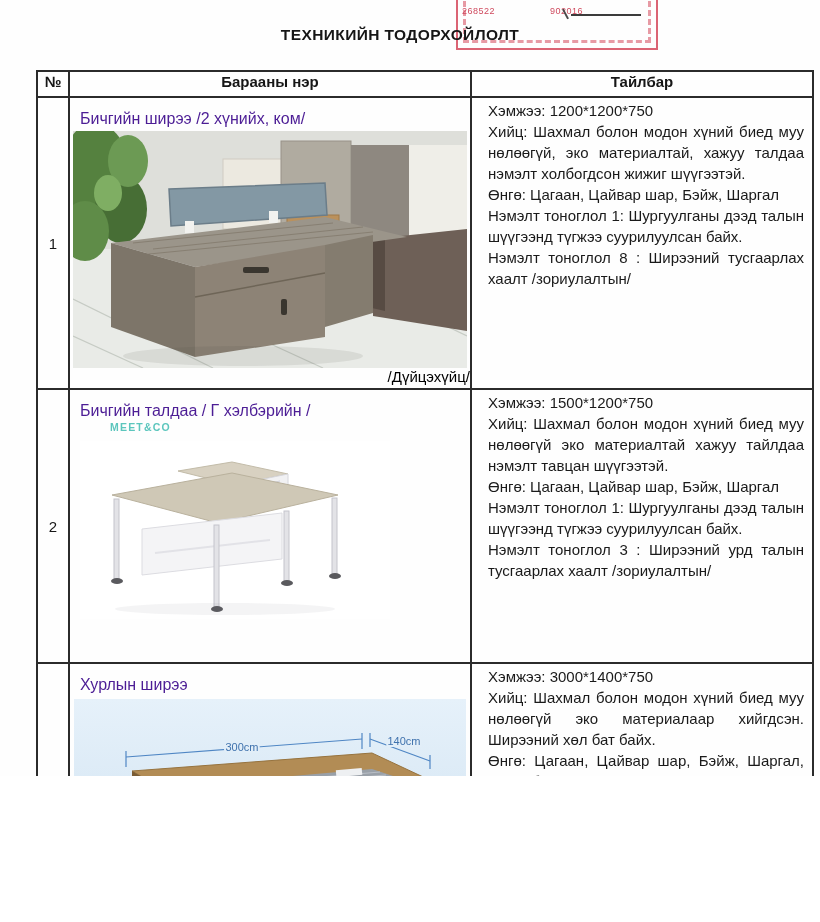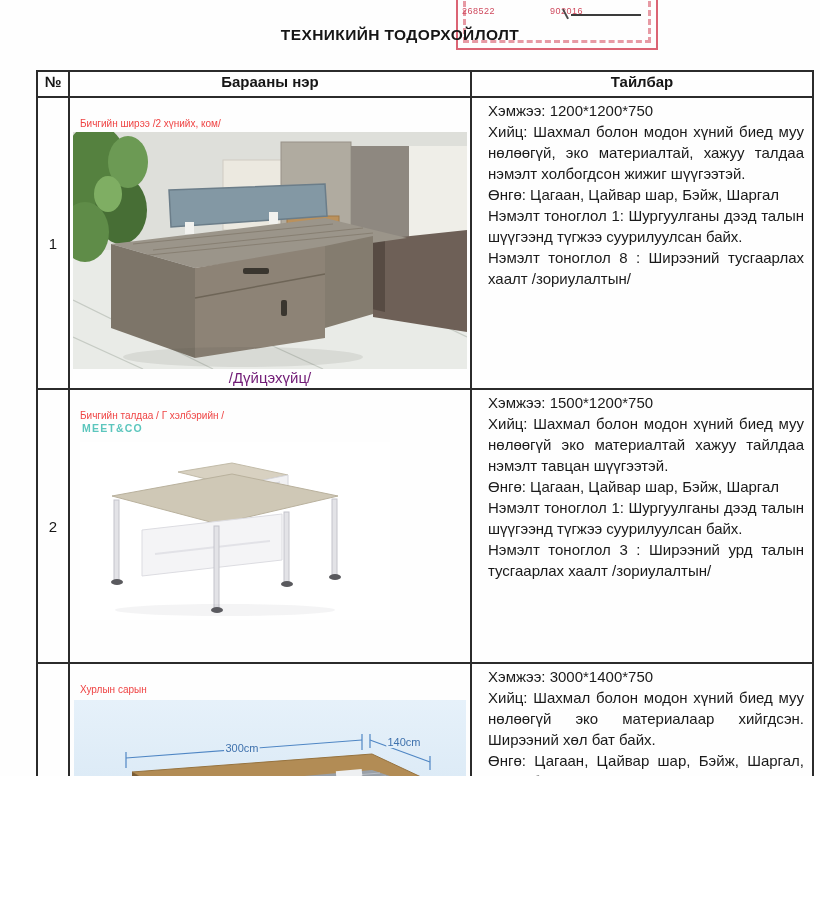--- a/index.html
+++ b/index.html
@@ -53,31 +53,31 @@
   .spec th, .spec td { border:2px solid #2b2b2b; vertical-align:top; }
   .spec th {
     font-size:15px; font-weight:bold; text-align:center; height:22px;
     padding:1px 2px; color:#161616;
   }
   .num-cell {
     text-align:center; vertical-align:middle !important; font-size:15px; color:#161616;
   }
   .name-cell { padding:0; }
   .name-inner { display:flex; flex-direction:column; height:100%; }
-  .item-name { padding:20px 8px 1px 10px; font-size:10px; color:#ef4444; }
+  .item-name { padding:12px 8px 1px 10px; font-size:16px; color:#4c1d95; }
   .brand-logo {
     padding:0 8px 2px 12px; font-size:10.5px; font-weight:bold;
-    color:#5cc6bd; letter-spacing:1.2px;
+    color:#5cc6bd; letter-spacing:1.2px;margin-left:28px;
   }
   .photo { display:block; }
   .photo-r1 { align-self:center; margin-top:2px; }
   .photo-r2 { align-self:flex-start; margin-left:10px; margin-top:6px; }
   .photo-r3 { align-self:center; margin-top:4px; }
   .item-caption {
-    margin-top:auto; text-align:center; font-size:15px; padding:0 0 2px 0; color:#701a75;
+    margin-top:auto; text-align:right; font-size:15px; padding:0 0 2px 0; color:#000000;
   }
   .desc-cell { padding:2px 8px 2px 16px; }
   .desc-cell p {
     margin:0; font-size:15px; line-height:21px; text-align:justify; color:#1a1a1a;
   }
   .row-h1 { height:288px; }
   .row-h2 { height:270px; }
   .row-h3 { height:255px; }
 
   svg text {
@@ -230,21 +230,21 @@
           <p>Өнгө: Цагаан, Цайвар шар, Бэйж, Шаргал</p>
           <p>Нэмэлт тоноглол 1: Шургуулганы дээд талын шүүгээнд түгжээ суурилуулсан байх.</p>
           <p>Нэмэлт тоноглол 3 : Ширээний урд талын тусгаарлах хаалт /зориулалтын/</p>
         </td>
       </tr>
 
       <tr>
         <td class="num-cell row-h3">3</td>
         <td class="name-cell">
           <div class="name-inner">
-            <div class="item-name">Хурлын сарын</div>
+            <div class="item-name">Хурлын ширээ</div>
             <svg class="photo photo-r3" width="392" height="192" viewBox="0 0 392 192">
               <defs>
                 <linearGradient id="bg3" x1="0" y1="0" x2="0" y2="1">
                   <stop offset="0" stop-color="#e6f1fa"></stop>
                   <stop offset="1" stop-color="#cfe2f1"></stop>
                 </linearGradient>
               </defs>
               <rect x="0" y="0" width="392" height="192" fill="url(#bg3)"></rect>
               <g>
                 <ellipse cx="215" cy="168" rx="150" ry="12" fill="rgba(110,135,160,0.22)"></ellipse>

